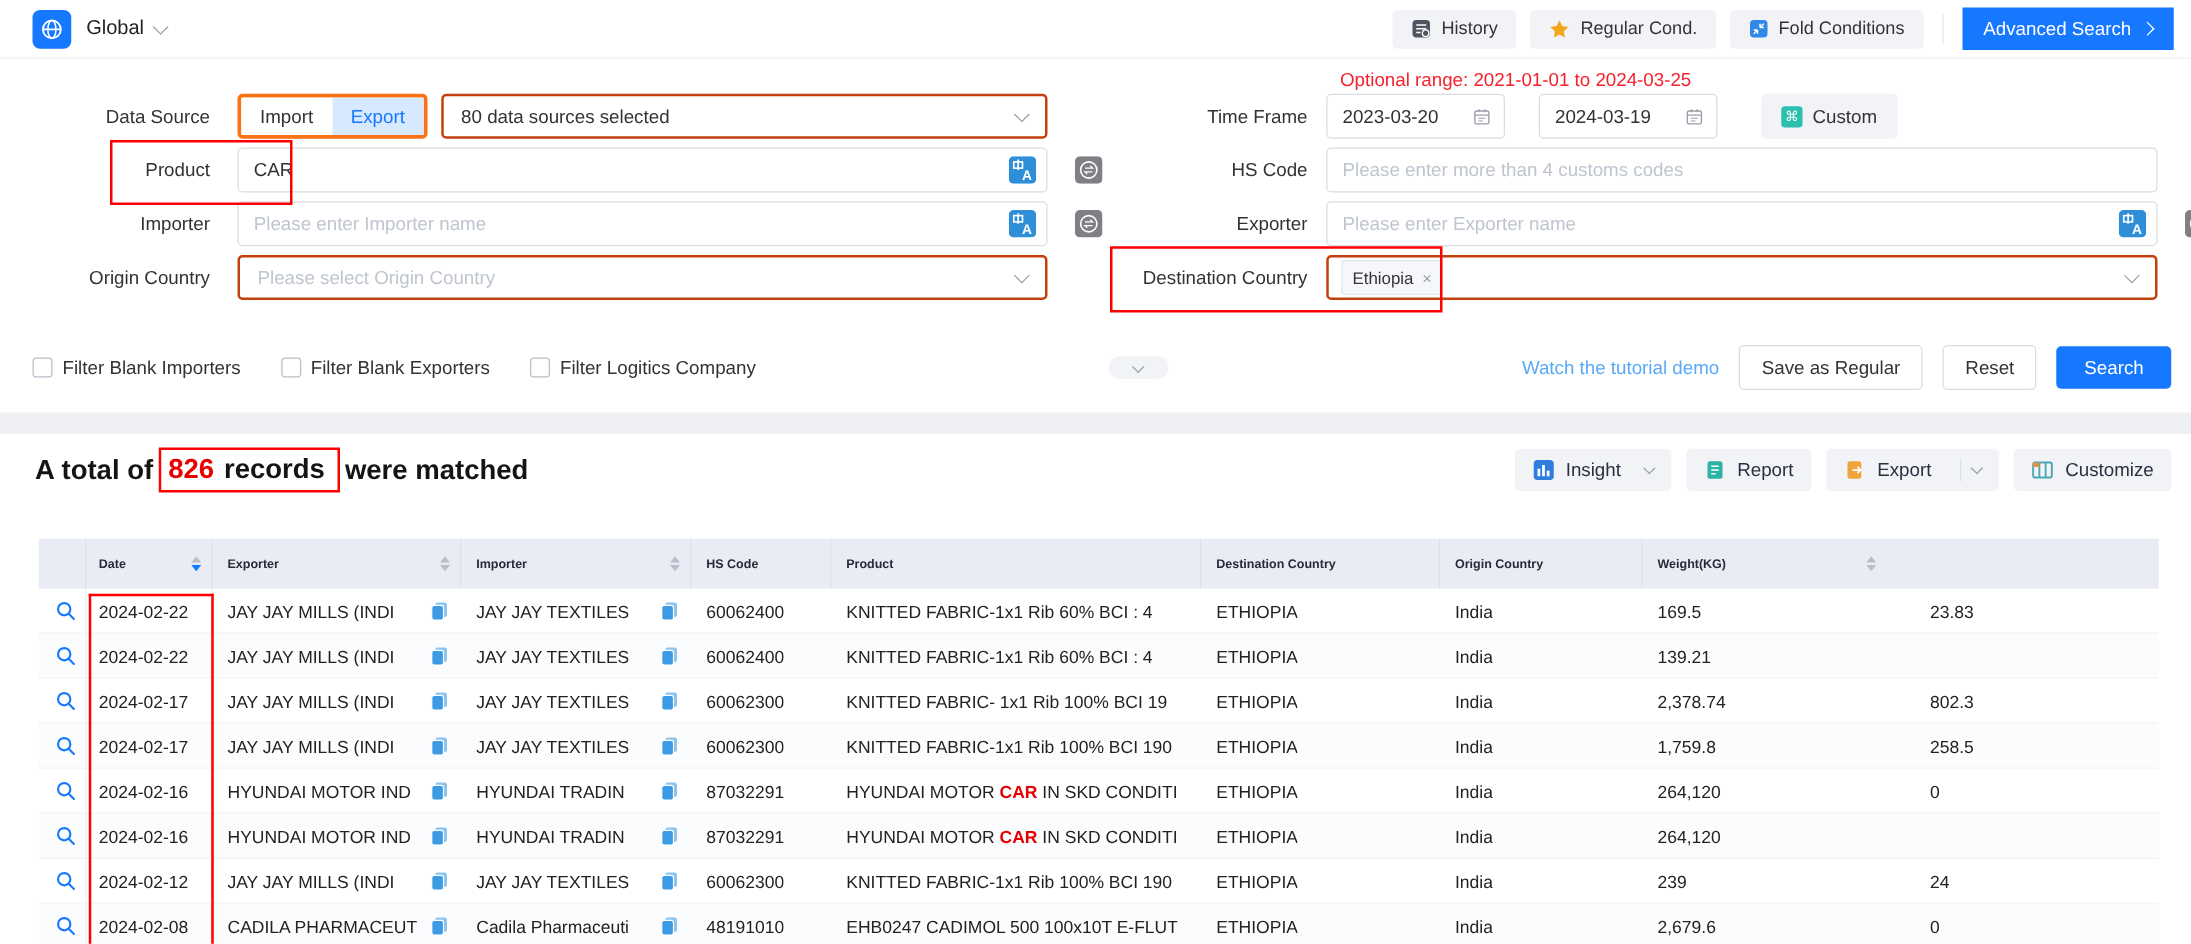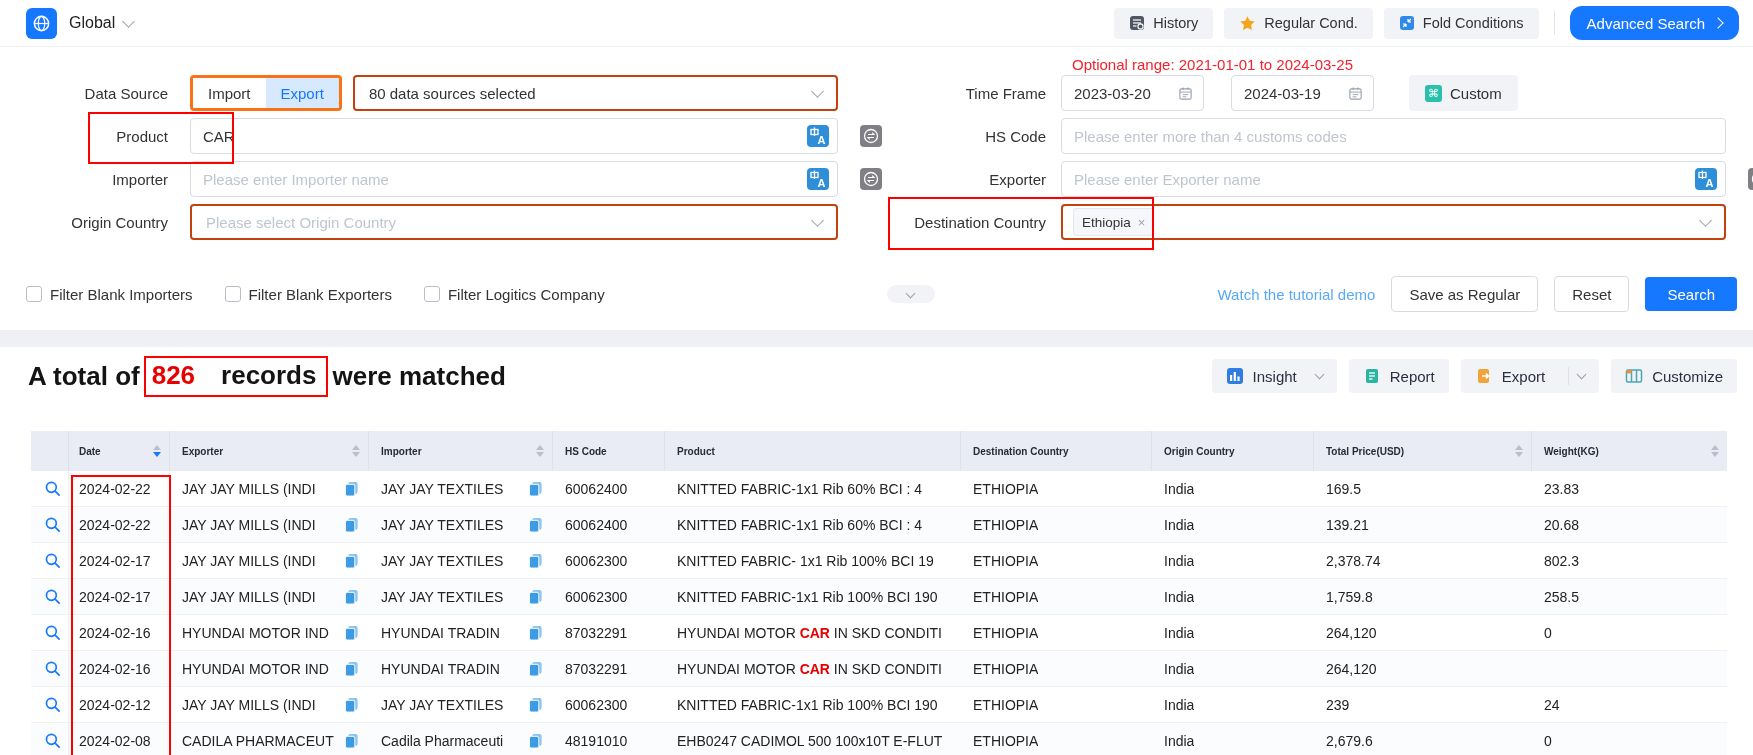--- a/index.html
+++ b/index.html
@@ -9,21 +9,21 @@
   }
   
   .topbar{height:47px;display:flex;align-items:center;padding:0 14px 0 26px;border-bottom:1px solid #eef0f2;box-sizing:border-box;}
   .logo{width:31px;height:31px;border-radius:6px;background:#1677ff;display:flex;align-items:center;justify-content:center;}
   .global-label{font-size:16px;color:#222;margin-left:12px;margin-right:9px;}
   .chev{display:inline-block;width:8px;height:8px;border-right:1.6px solid #99a0ac;border-bottom:1.6px solid #99a0ac;transform:rotate(45deg);margin-top:-4px;}
   .chev.sm{width:6px;height:6px;}
   .topbar-spacer{flex:1;}
   .tb-btn{height:31px;background:#f1f3f7;border-radius:4px;display:flex;align-items:center;gap:8px;padding:0 15px;font-size:14.5px;color:#333;margin-left:11px;cursor:pointer;}
   .tb-divider{width:1px;height:24px;background:#e3e6ea;margin:0 15px;}
-  .btn-advanced{height:34px;background:#1677ff;border-radius:12px;color:#fff;font-size:15px;display:flex;align-items:center;gap:9px;padding:0 17px;cursor:pointer;}
+  .btn-advanced{height:34px;background:#1677ff;border-radius:0;color:#fff;font-size:15px;display:flex;align-items:center;gap:9px;padding:0 17px;cursor:pointer;}
   .chev-r{display:inline-block;width:7px;height:7px;border-right:1.8px solid #fff;border-bottom:1.8px solid #fff;transform:rotate(-45deg);}
   
   .search-panel{padding:28px 0 0 26px;height:283px;box-sizing:border-box;position:relative;}
   .frow{display:flex;align-items:center;margin-bottom:7px;height:36px;}
   .flabel{width:142px;text-align:right;margin-right:22px;font-size:15px;color:#333;flex:none;}
   .fctrl-left{width:648px;position:relative;display:flex;align-items:center;flex:none;}
   .right-label{margin-left:auto;width:170px;text-align:right;margin-right:15px;font-size:15px;color:#333;flex:none;}
   .fctrl-right{width:665px;margin-right:27px;position:relative;display:flex;align-items:center;flex:none;}
   .seg{display:flex;height:36px;border:3px solid #f97316;border-radius:4px;overflow:hidden;box-sizing:border-box;flex:none;}
   .seg-item{padding:0 15px;display:flex;align-items:center;font-size:15px;color:#333;background:#fff;cursor:pointer;}
@@ -46,22 +46,22 @@
   .filter-row{display:flex;align-items:center;margin-top:36px;padding-right:16px;}
   .cb-item{display:flex;align-items:center;gap:8px;margin-right:32px;font-size:15px;color:#333;}
   .cb{width:16px;height:16px;border:1px solid #b9bfc9;border-radius:3px;background:#fff;box-sizing:border-box;cursor:pointer;flex:none;}
   .collapse-pill{width:48px;height:18px;background:#f1f3f7;border-radius:10px;display:flex;align-items:center;justify-content:center;margin-left:250px;cursor:pointer;}
   .link{color:#5aa9f7;font-size:15px;margin-left:auto;cursor:pointer;}
   .btn-outline{height:34px;padding:0 17px;border:1px solid #d8dce2;border-radius:4px;background:#fff;font-size:15px;color:#333;display:flex;align-items:center;margin-left:16px;cursor:pointer;}
   .btn-primary{height:34px;padding:0 22px;border:none;border-radius:4px;background:#1677ff;font-size:15px;color:#fff;display:flex;align-items:center;margin-left:16px;cursor:pointer;}
   
   .band{height:17px;background:#eef0f4;}
   .results-head{display:flex;align-items:center;padding:12px 16px 0 28px;height:34px;}
-  .results-title{font-size:26px;font-weight:bold;color:#141414;display:flex;align-items:center;white-space:nowrap;}
-  .records-box{border:2px solid #fe0000;padding:2px 10px 4px 6px;display:inline-flex;gap:26px;margin:0 4px;}
+  .results-title{font-size:22px;font-weight:bold;color:#141414;display:flex;align-items:center;white-space:nowrap;}
+  .records-box{border:2px solid #fe0000;padding:2px 10px 4px 6px;display:inline-flex;gap:8px;margin:0 4px;}
   .count-red{color:#e60000;}
   .action-btn{background:#f1f3f7;border-radius:4px;height:34px;padding:0 14px;display:flex;align-items:center;gap:9px;font-size:15px;color:#2b3040;margin-left:12px;cursor:pointer;}
   .action-btn.first{margin-left:auto;}
   .ab-div{width:1px;height:18px;background:#dde1e8;margin-left:14px;}
   .mlchev{margin-left:10px;}
   
   .table{margin:38px 26px 0 31px;}
   .thead{display:flex;height:40px;background:#e9ecf4;font-weight:bold;font-size:10px;color:#262b36;}
   .th{border-right:1px solid #dde1ea;display:flex;align-items:center;padding:0 8px 0 12px;height:100%;box-sizing:border-box;white-space:nowrap;overflow:hidden;}
   .th:last-child{border-right:none;}
@@ -393,27 +393,20 @@
       </div>
       <div class="th c-prod">
         <span>Product</span>
       </div>
       <div class="th c-dest">
         <span>Destination Country</span>
       </div>
       <div class="th c-orig">
         <span>Origin Country</span>
       </div>
-      <div class="th c-price">
-        <span>Total Price(USD)</span>
-        <span class="sortgrp">
-            <span class="car up"></span>
-            <span class="car down"></span>
-          </span>
-      </div>
       <div class="th c-wt">
         <span>Weight(KG)</span>
         <span class="sortgrp">
             <span class="car up"></span>
             <span class="car down"></span>
           </span>
       </div>
     </div>
     <div>
   <div class="tr">
@@ -504,23 +497,20 @@
           </div>
     <div class="td c-dest">
             <span class="cell-text">ETHIOPIA</span>
           </div>
     <div class="td c-orig">
             <span class="cell-text">India</span>
           </div>
     <div class="td c-price">
             <span class="cell-text">139.21</span>
           </div>
-    <div class="td c-wt">
-            <span class="cell-text">20.68</span>
-          </div>
   </div>
 
   <div class="tr">
     <div class="td c-mag bdr">
       <span style="line-height:0;cursor:pointer;">
         <svg width="17" height="17" viewBox="0 0 18 18">
                 <circle cx="7.8" cy="7.8" r="5.2" fill="none" stroke="#1677ff" stroke-width="1.8"></circle>
                 <line x1="11.8" y1="11.8" x2="16" y2="16" stroke="#1677ff" stroke-width="1.8" stroke-linecap="round"></line>
               </svg>
       </span>

